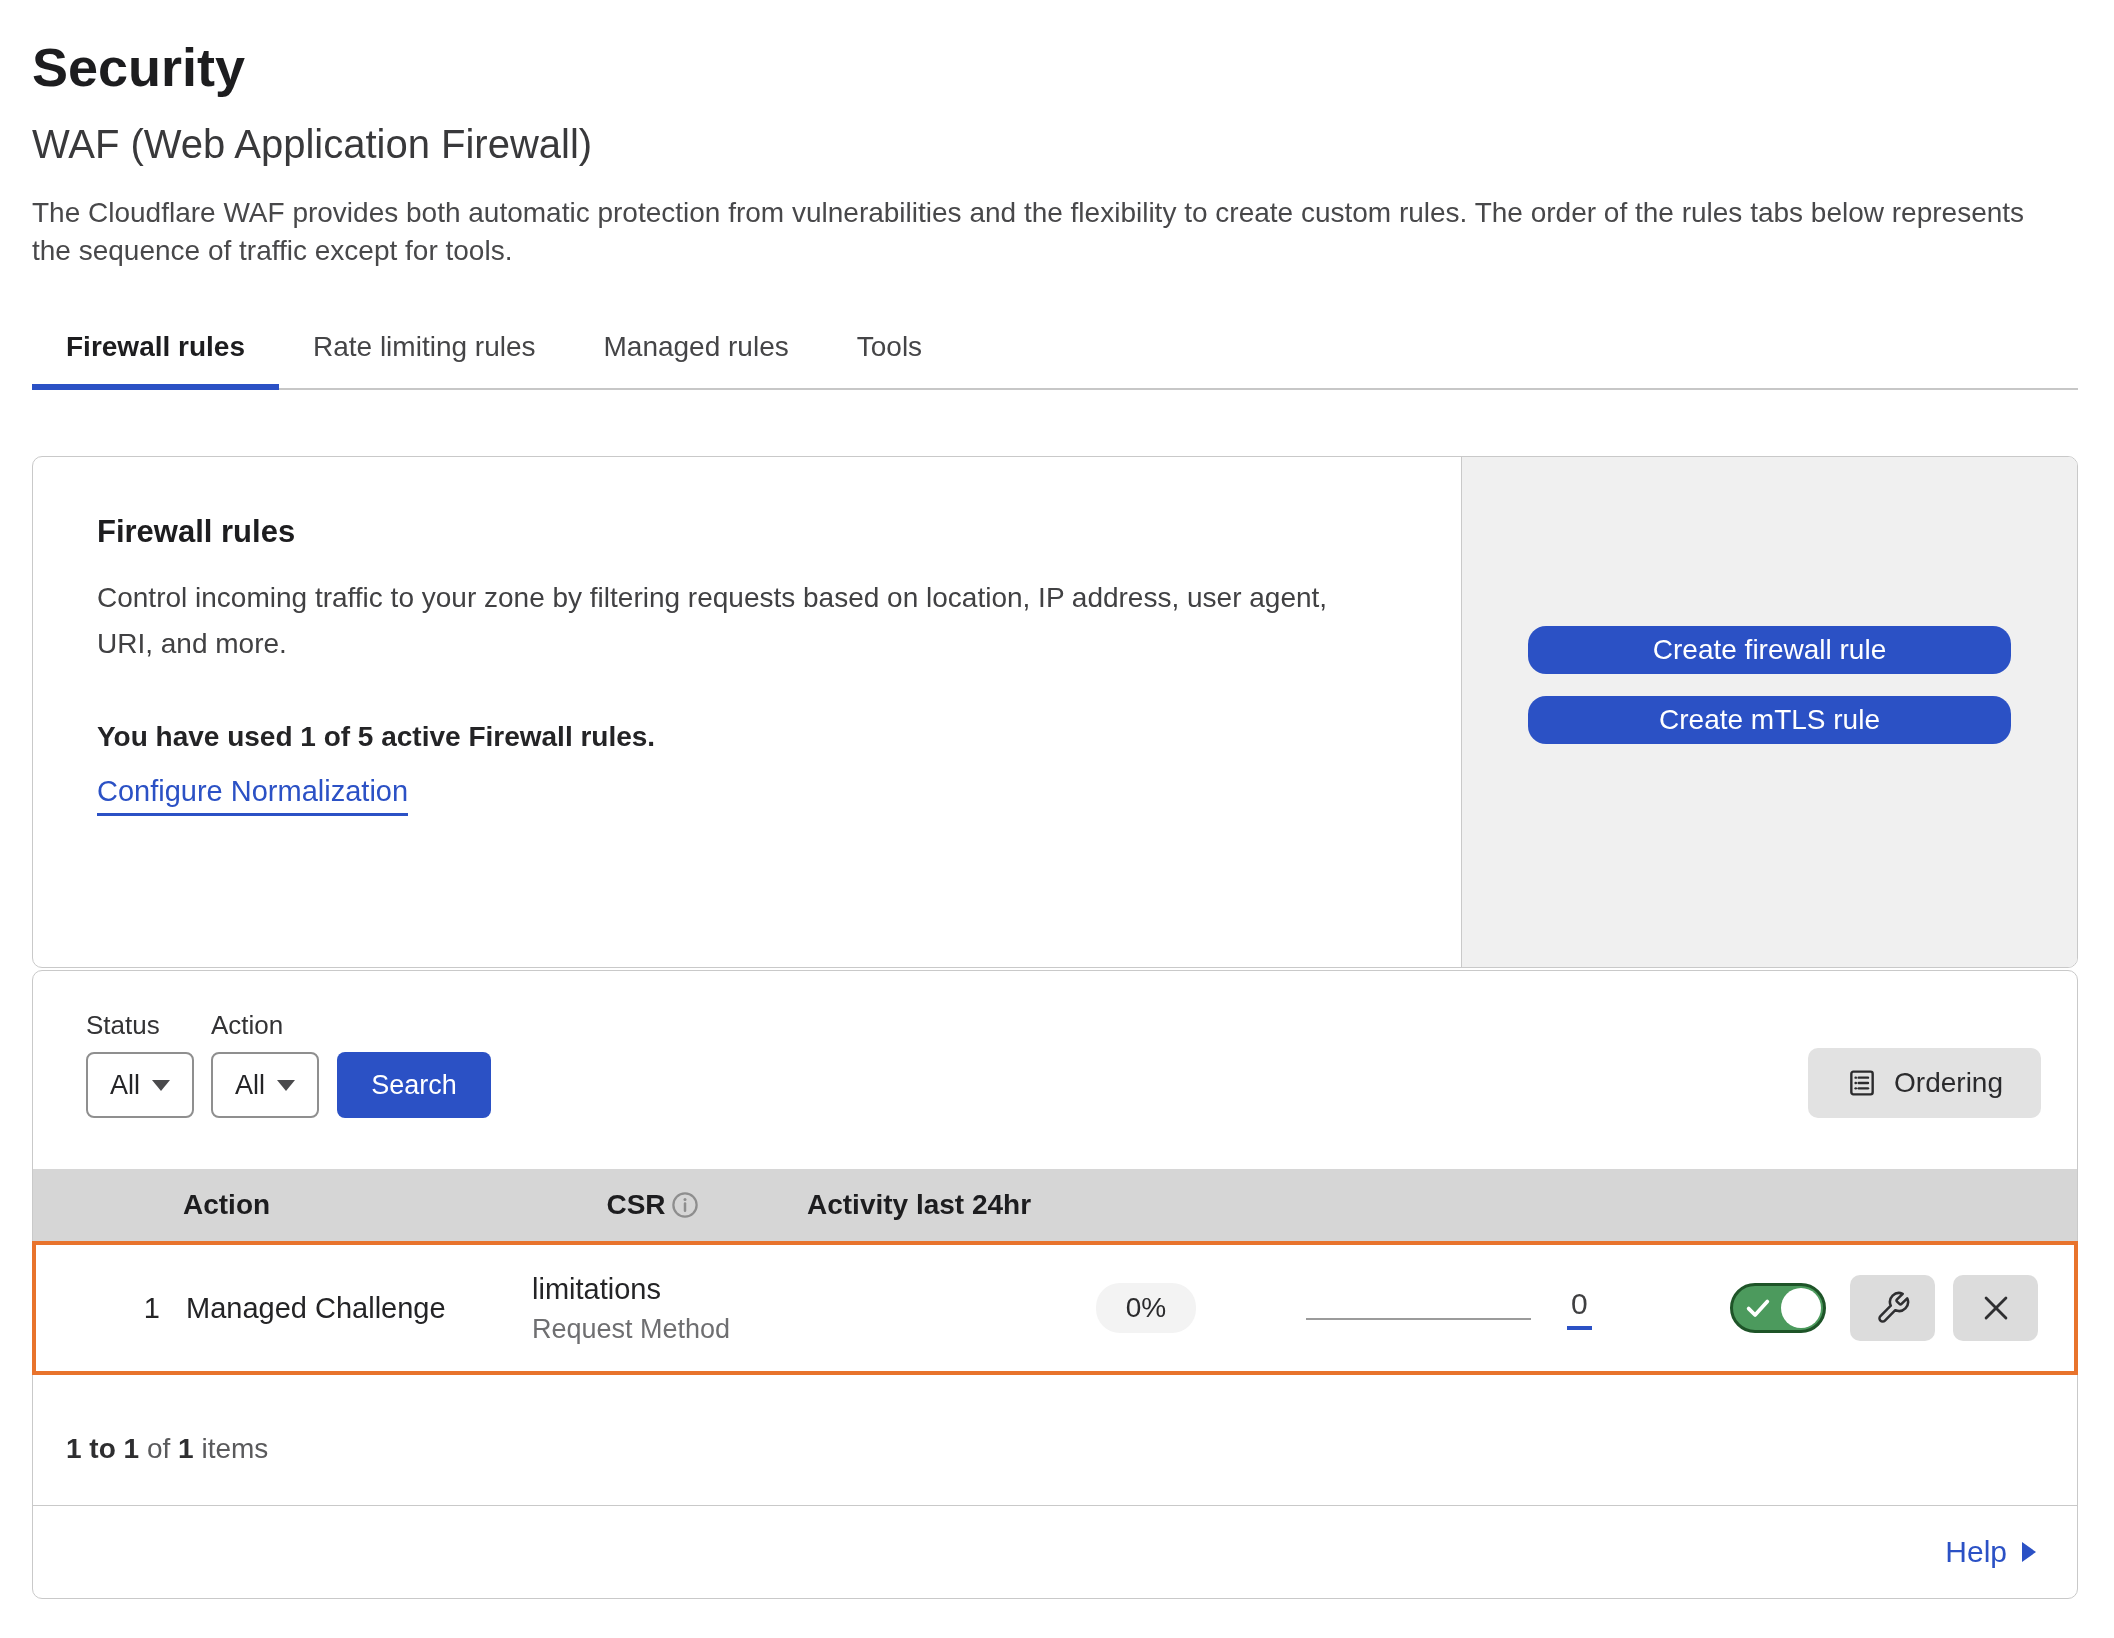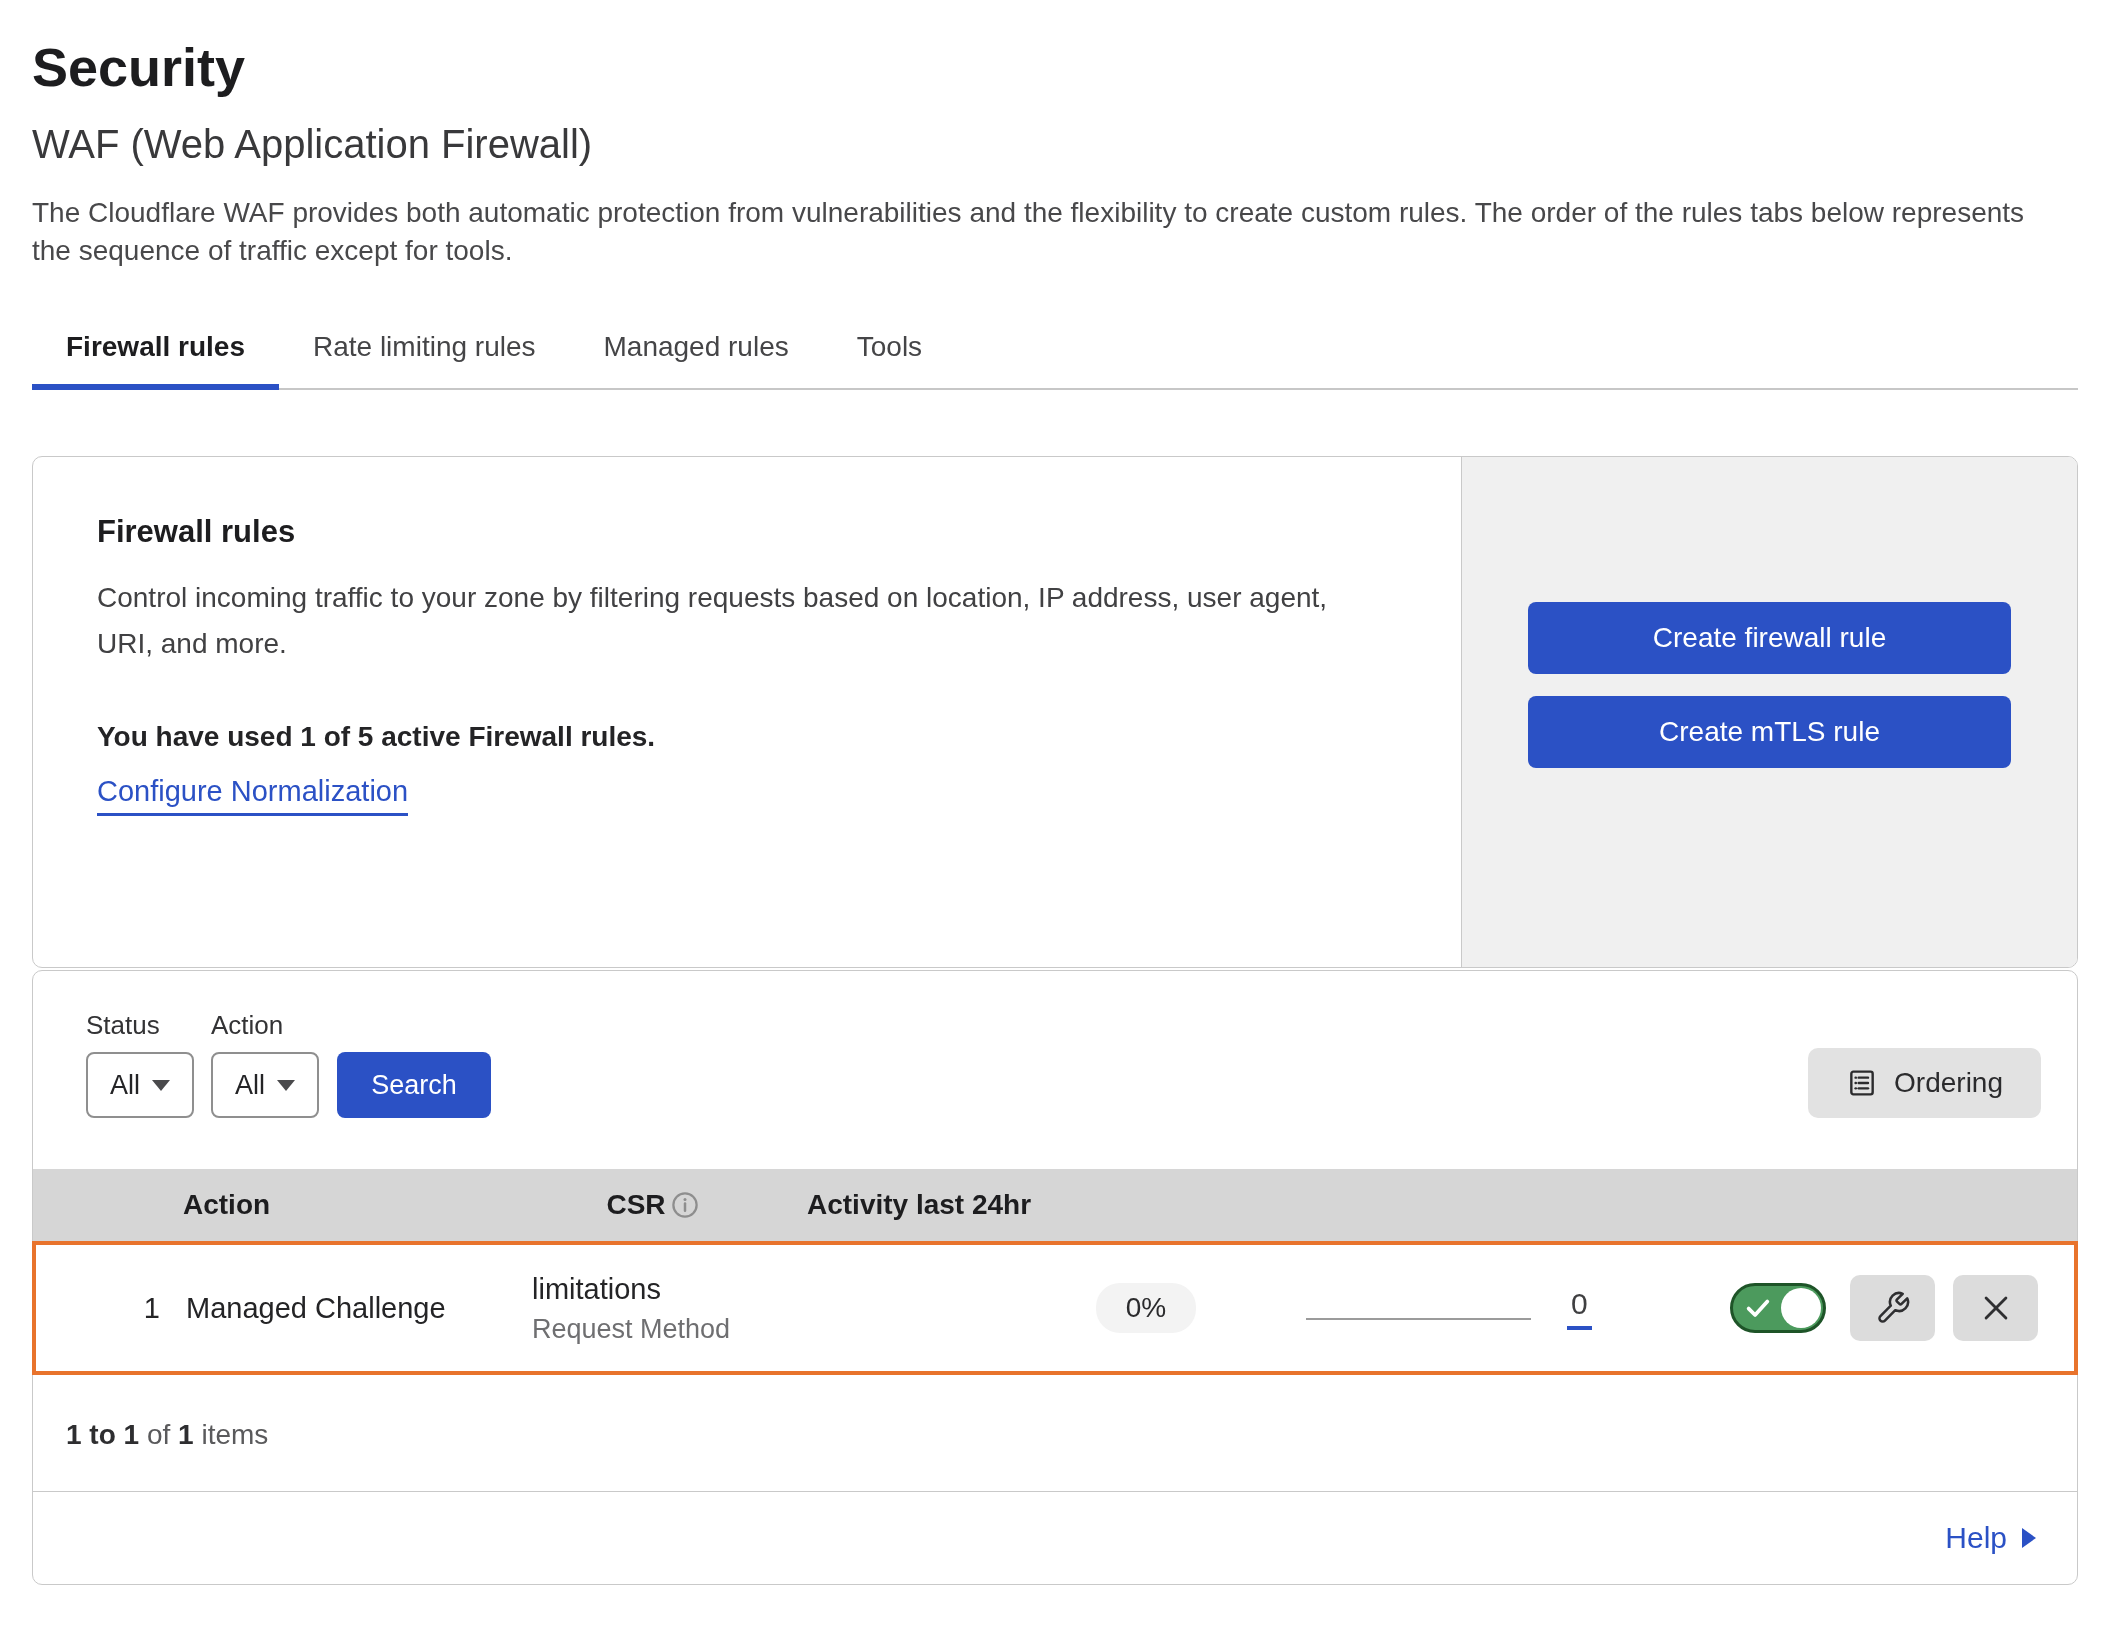--- a/index.html
+++ b/index.html
@@ -26,21 +26,21 @@
   .overview-left h3{margin:16px 0 0;font-size:31px;line-height:38px;font-weight:700;color:#1d1d1f;}
   .overview-left .card-desc{margin:24px 0 0;font-size:28px;line-height:46px;color:#414143;max-width:1280px;}
   .usage{margin:52px 0 0;font-size:28px;line-height:36px;font-weight:700;color:#242426;}
   .norm{margin:44px 0 0;font-size:28px;line-height:36px;color:#333335;}
   .norm b{color:#242426;}
   .cfg-link{display:inline-block;margin-top:18px;font-size:29px;line-height:36px;color:#2b51c5;
             text-decoration:none;border-bottom:3px solid #2b51c5;padding-bottom:4px;cursor:pointer;}
   .overview-right{width:616px;box-sizing:border-box;background:#f0f0f0;border-left:1px solid #c9c9c9;
                   border-radius:0 9px 9px 0;display:flex;flex-direction:column;justify-content:center;
                   align-items:stretch;gap:22px;padding:0 66px 54px;}
-  .btn-primary{background:#2b51c5;color:#fff;border:none;border-radius:8px;height:72px;
+  .btn-primary{background:#2b51c5;color:#fff;border:none;border-radius:18px;height:48px;
                font-size:28px;font-family:inherit;cursor:pointer;white-space:nowrap;}
 
   
   .table-card{margin-top:2px;}
   .filters{display:flex;align-items:flex-end;padding:39px 36px 51px 33px;}
   .filter-group{display:flex;flex-direction:column;}
   .filter-label{font-size:26px;line-height:30px;color:#333335;margin-bottom:12px;white-space:nowrap;}
   .search-box{position:relative;width:342px;height:66px;box-sizing:border-box;}
   .search-box input{width:100%;height:100%;box-sizing:border-box;border:2px solid #8f8f8f;border-radius:8px;
                     padding:0 18px 0 64px;font-size:27px;font-family:inherit;color:#1f1f21;outline:none;background:#fff;}
@@ -71,21 +71,21 @@
   .sparkline{display:inline-block;width:225px;height:2px;background:#9b9b9b;margin:0 36px 10px 6px;}
   .activity-count{font-size:30px;color:#3f3f41;border-bottom:4px solid #2b51c5;padding:0 4px 5px;}
   .toggle{position:relative;width:96px;height:50px;box-sizing:border-box;border:3px solid #1e5428;border-radius:26px;
           background:#4c9a5d;cursor:pointer;margin-right:24px;flex-shrink:0;}
   .toggle .check{position:absolute;left:11px;top:50%;transform:translateY(-50%);}
   .toggle .knob{position:absolute;right:2px;top:2px;width:40px;height:40px;border-radius:50%;background:#fff;}
   .icon-btn{width:85px;height:66px;border:none;border-radius:10px;background:#dcdcdc;cursor:pointer;
             display:flex;align-items:center;justify-content:center;}
   .icon-btn + .icon-btn{margin-left:18px;}
 
-  .tfoot{padding:44px 0 40px 33px;font-size:28px;color:#5a5a5c;border-bottom:1px solid #c9c9c9;}
+  .tfoot{padding:58px 0 40px 33px;font-size:28px;color:#5a5a5c;border-bottom:1px solid #c9c9c9;}
   .tfoot b{color:#2e2e30;}
   .help-row{height:92px;display:flex;align-items:center;justify-content:flex-end;padding-right:40px;}
   .help-link{display:flex;align-items:center;gap:14px;font-size:30px;color:#2b51c5;text-decoration:none;cursor:pointer;}
 </style>
 </head>
 <body>
 
 <div class="content">
 
   <h1 class="page-title">Security</h1>

